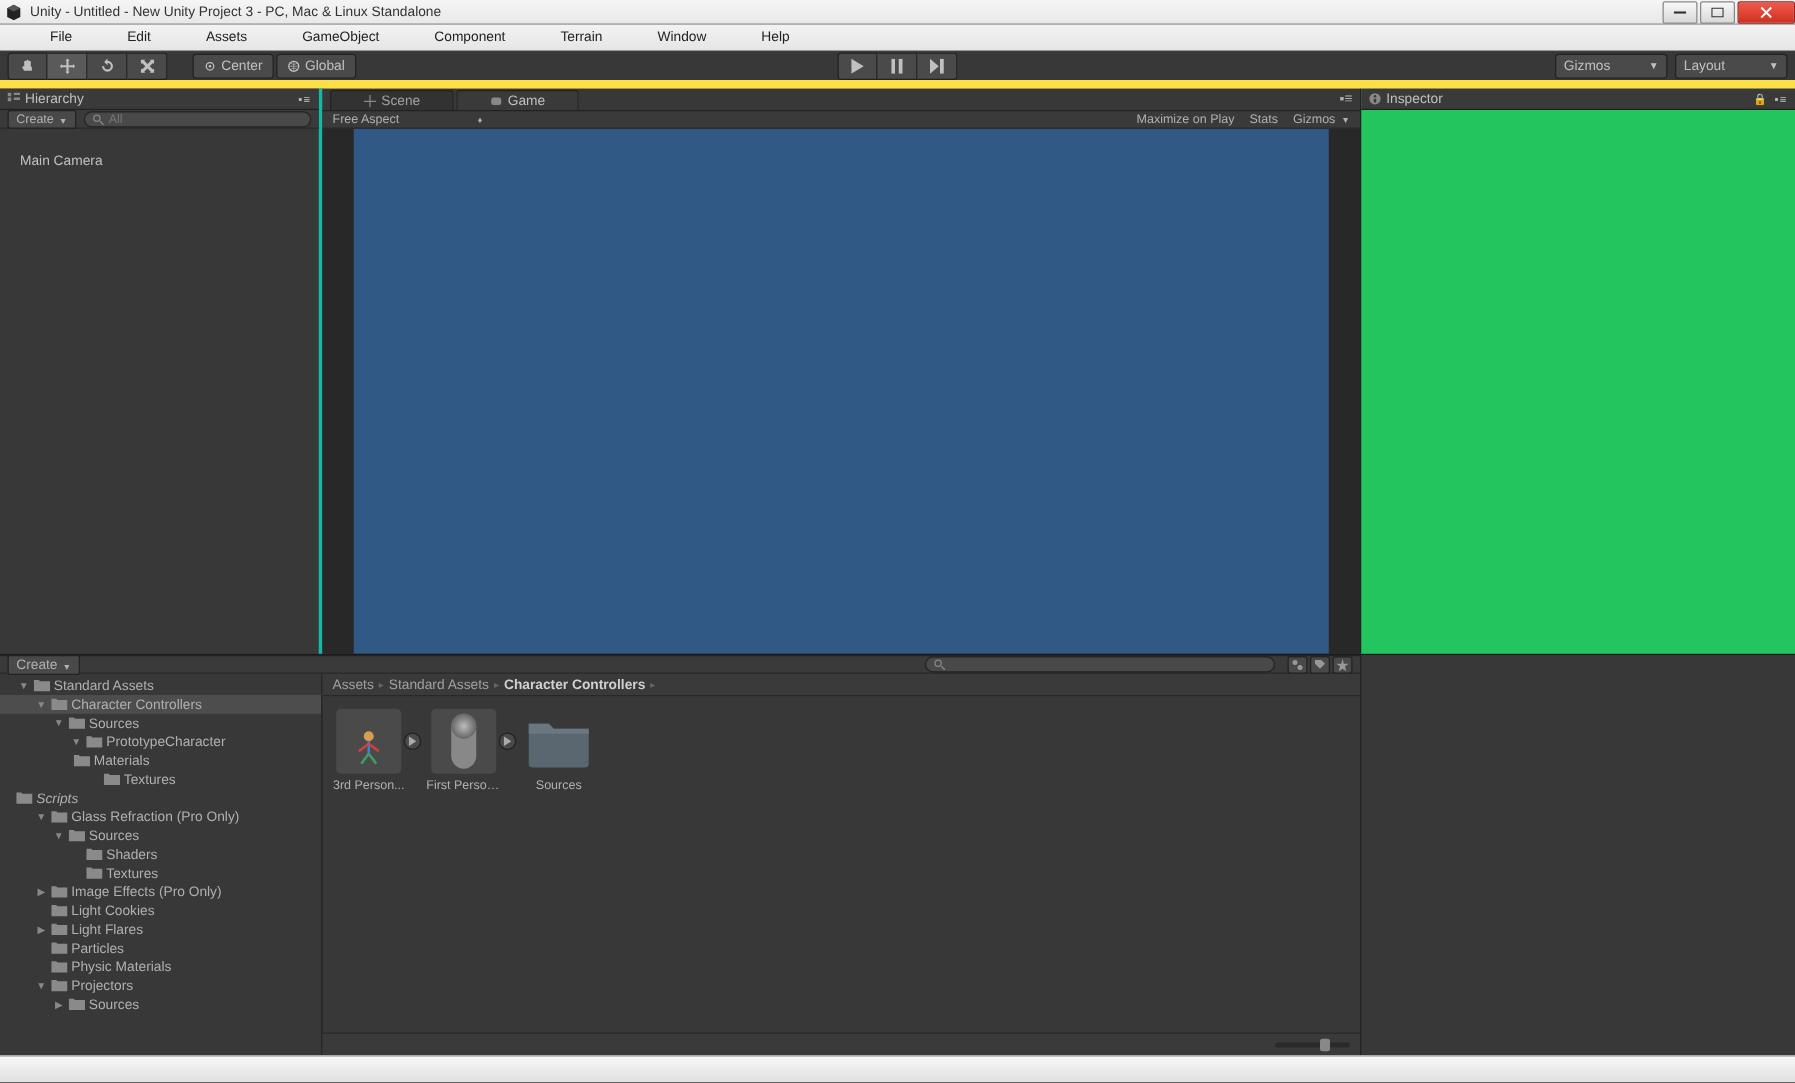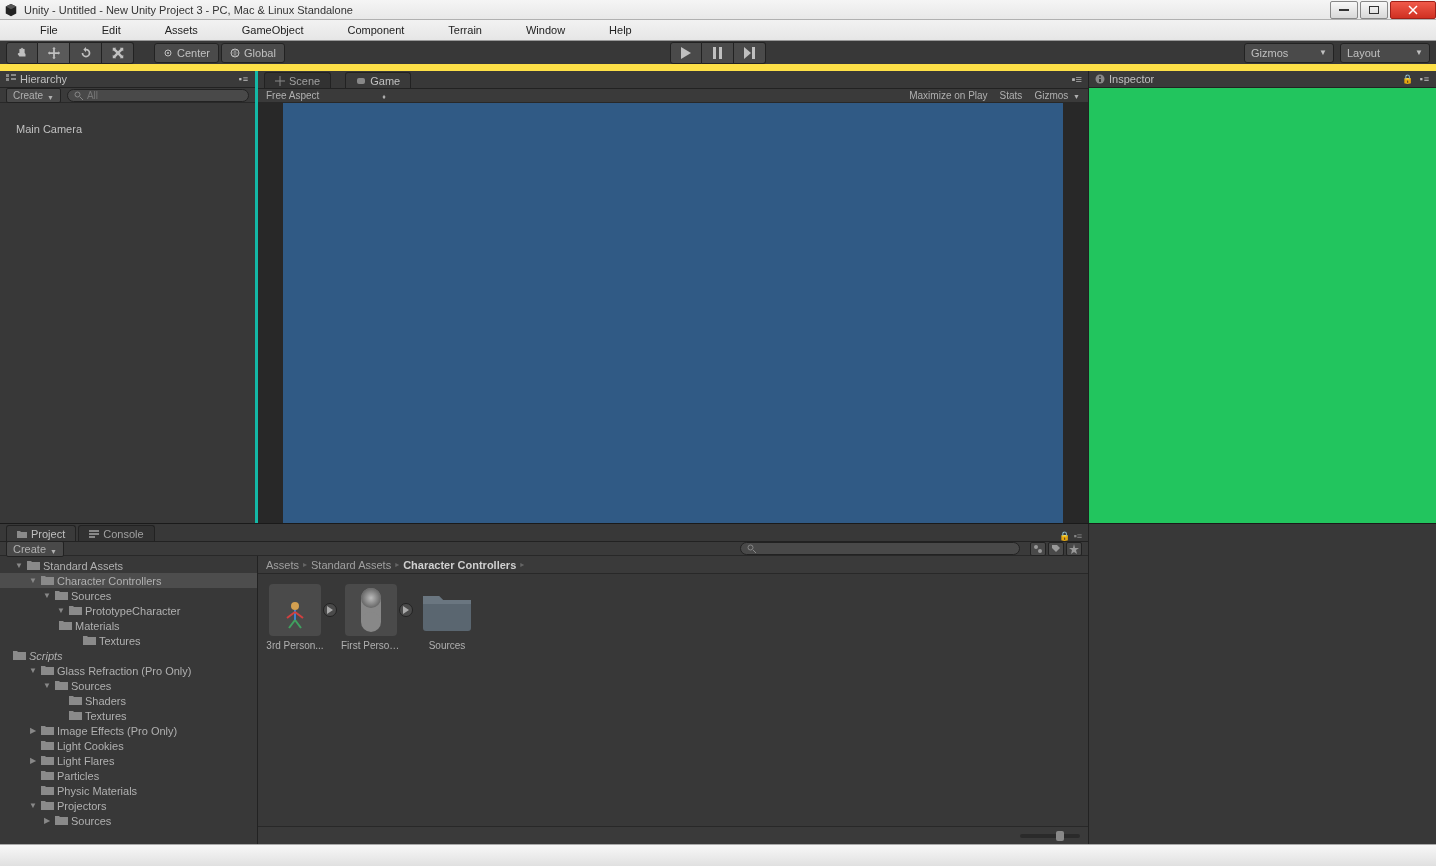--- a/index.html
+++ b/index.html
@@ -40,21 +40,21 @@
 .panel-tab { height: 17px; background:#3a3a3a; display:flex; align-items:center; padding:0 6px; gap:4px; border-bottom:1px solid #222; color:#c0c0c0;}
 .panel-tab .tab-opts { margin-left:auto; font-size:9px; letter-spacing:1px;}
 .sub-toolbar { height:15px; background:#3a3a3a; display:flex; align-items:center; padding:0 6px; gap:6px; border-bottom:1px solid #282828; font-size:10px;}
 .create-drop { background:#494949; border:1px solid #222; border-radius:2px; padding:1px 6px; display:flex; align-items:flex-end; gap:4px;}
 .search-mini { flex:1; background:#494949; border:1px solid #222; border-radius:8px; height:13px; padding:0 6px; display:flex; align-items:center; gap:4px;}
 .hierarchy-list { flex:1; padding:18px 0;}
 .hier-item { padding:2px 16px; color:#c0c0c0;}
 
 .center-panel { flex:1; display:flex; flex-direction:column; background:#383838;}
 .center-tabs { height:17px; display:flex; align-items:flex-end; padding-left:6px; position:relative;}
-.view-tab { height:16px; padding:0 10px; background:#323232; border:1px solid #222; border-bottom:none; border-radius:3px 3px 0 0; margin-right:14px; display:flex; align-items:center; gap:4px; color:#a0a0a0;justify-content:flex-end;}
+.view-tab { height:16px; padding:0 26px; background:#323232; border:1px solid #222; border-bottom:none; border-radius:3px 3px 0 0; margin-right:2px; display:flex; align-items:center; gap:4px; color:#a0a0a0;justify-content:flex-end;}
 .view-tab.active { background:#3a3a3a; color:#c0c0c0;}
 .view-toolbar { height:15px; background:#3a3a3a; border-top:1px solid #222; border-bottom:1px solid #282828; display:flex; align-items:center; padding:0 8px; font-size:10px; gap:12px;}
 .view-toolbar .spacer{flex:1;}
 .view-toolbar .vtb-item { color:#b0b0b0; cursor:default;}
 .game-view { flex:1; background:#282828; display:flex; align-items:center; justify-content:center; overflow:hidden; position:relative;}
 .game-render { width: 780px; height: 100%; background:#305a85;}
 
 .inspector-panel { width: 348px; background:#22c55e; border-left:1px solid #222;}
 .inspector-panel .panel-tab { position:relative;}
 .inspector-panel .lock-icon { position:absolute; right:22px; font-size:9px;}
@@ -278,37 +278,20 @@
         </svg>
       <span>Inspector</span>
       <span class="lock-icon">🔒</span>
       <span class="tab-opts">▪≡</span>
     </div>
   </div>
 </div>
 
 <div class="bottom-row">
   <div class="project-panel">
-    <div class="proj-tabs">
-      <div class="proj-tab active">
-        <svg width="10" height="10">
-            <path class="folder-svg" d="M0 2 h3 l1 1 h6 v6 h-10 Z"></path>
-          </svg>
-        <span>Project</span>
-      </div>
-      <div class="proj-tab">
-        <svg width="10" height="10">
-            <rect x="0" y="1" width="10" height="2" fill="#888"></rect>
-            <rect x="0" y="4" width="10" height="2" fill="#888"></rect>
-            <rect x="0" y="7" width="6" height="2" fill="#888"></rect>
-          </svg>
-        <span>Console</span>
-      </div>
-      <span class="tab-opts" style="margin-left:auto;margin-right:6px;font-size:9px;color:#888">🔒 ▪≡</span>
-    </div>
     <div class="proj-toolbar">
       <div class="create-drop">
         <span>Create</span>
         <span style="font-size:7px">▼</span>
       </div>
       <div class="proj-search">
         <svg width="9" height="9">
             <circle cx="3.5" cy="3.5" r="2.5" fill="none" stroke="#888"></circle>
             <line x1="6" y1="6" x2="9" y2="9" stroke="#888"></line>
           </svg>

